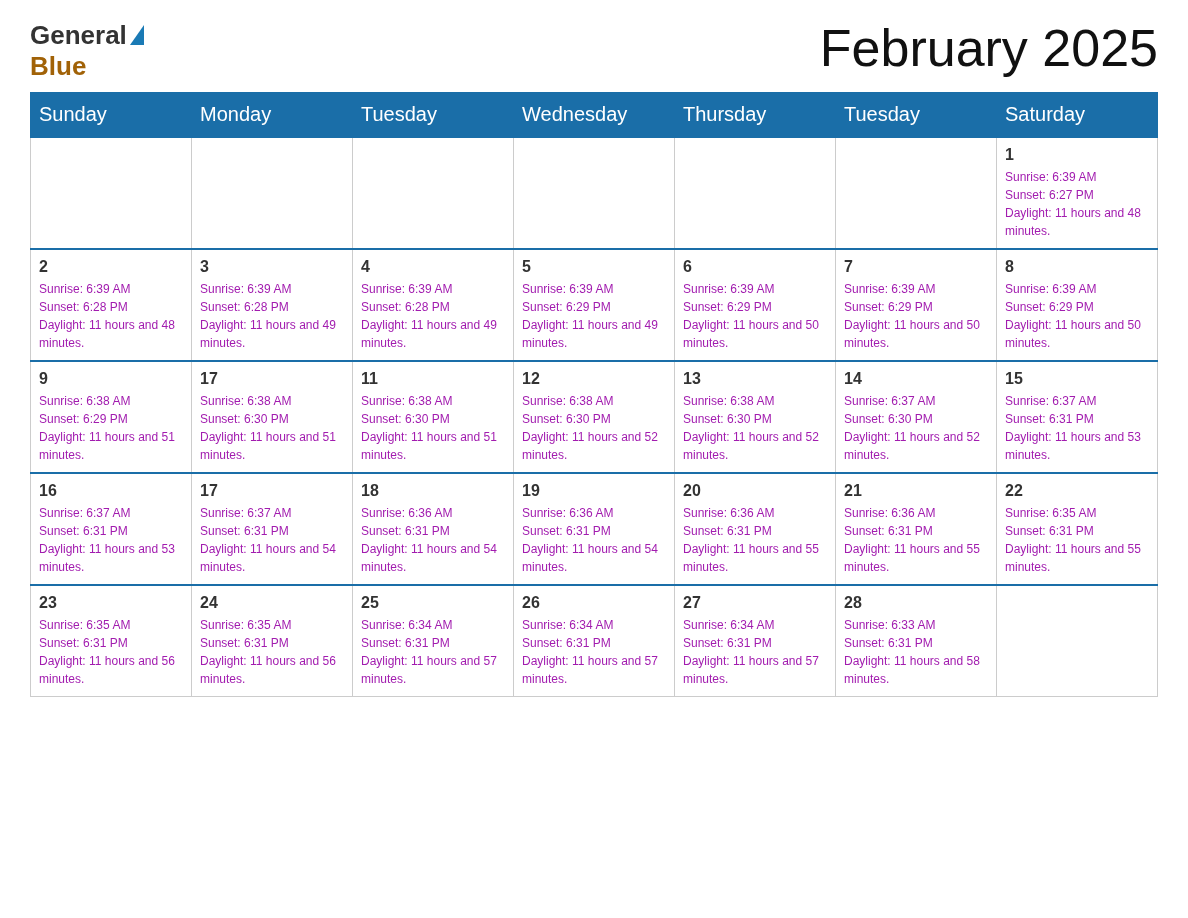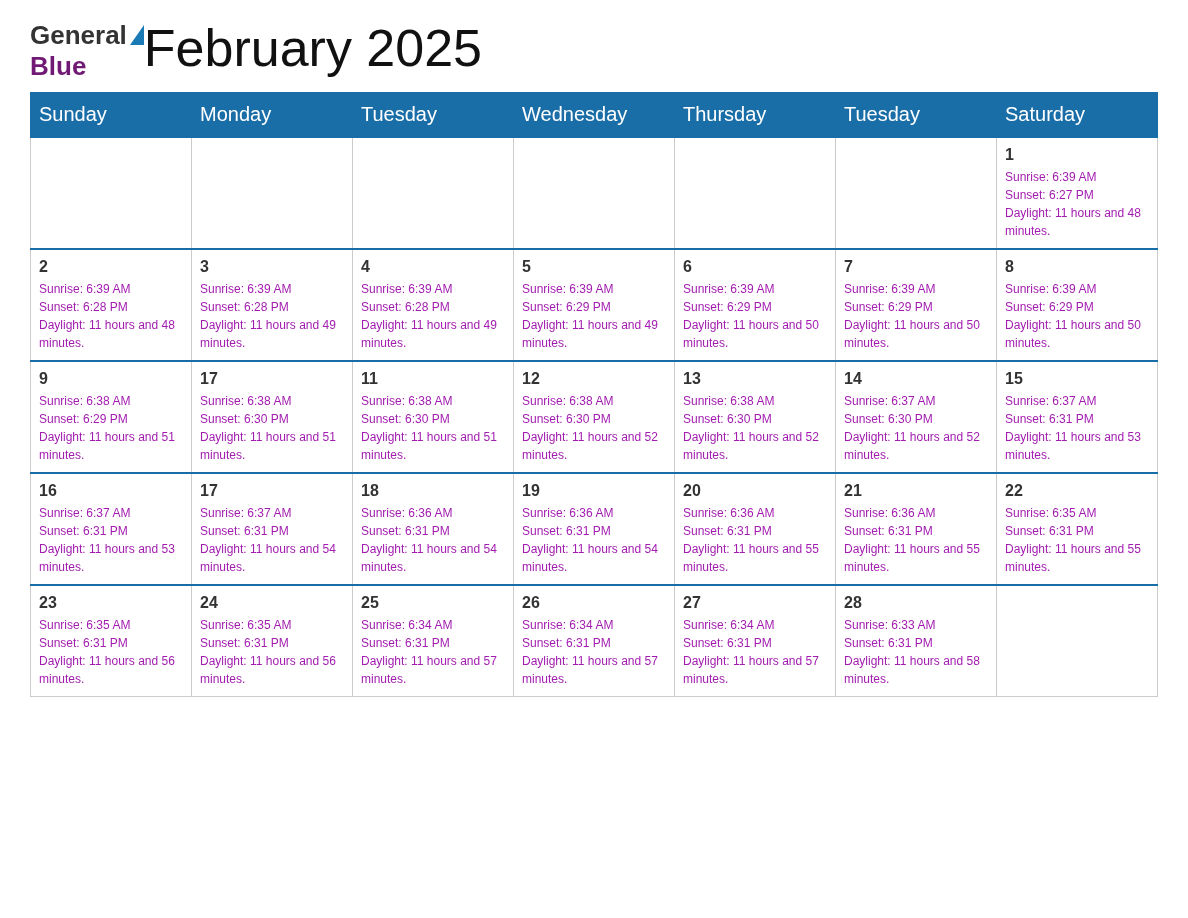--- a/index.html
+++ b/index.html
@@ -5,20 +5,21 @@
     * { margin: 0; padding: 0; box-sizing: border-box; }
     body {
       font-family: Arial, sans-serif;
       background: #fff;
       width: 1188px;
       min-height: 918px;
       padding: 20px 30px;
     }
     .header {
       display: flex;
+      justify-content: space-between;
       align-items: flex-start;
       margin-bottom: 10px;
     }
     .logo {
       display: flex;
       flex-direction: column;
       align-items: flex-start;
     }
     .logo-top {
       display: flex;
@@ -33,21 +34,21 @@
       width: 0;
       height: 0;
       border-left: 14px solid transparent;
       border-bottom: 20px solid #1a7ab5;
       margin-left: 3px;
       margin-bottom: 2px;
     }
     .logo-blue {
       font-size: 26px;
       font-weight: bold;
-      color: #701a75;
+      color: #a16207;
       margin-left: 0px;
     }
     .title-section {
       text-align: right;
     }
     .calendar-title {
       font-size: 52px;
       font-weight: normal;
       color: #111;
       line-height: 1.1;

